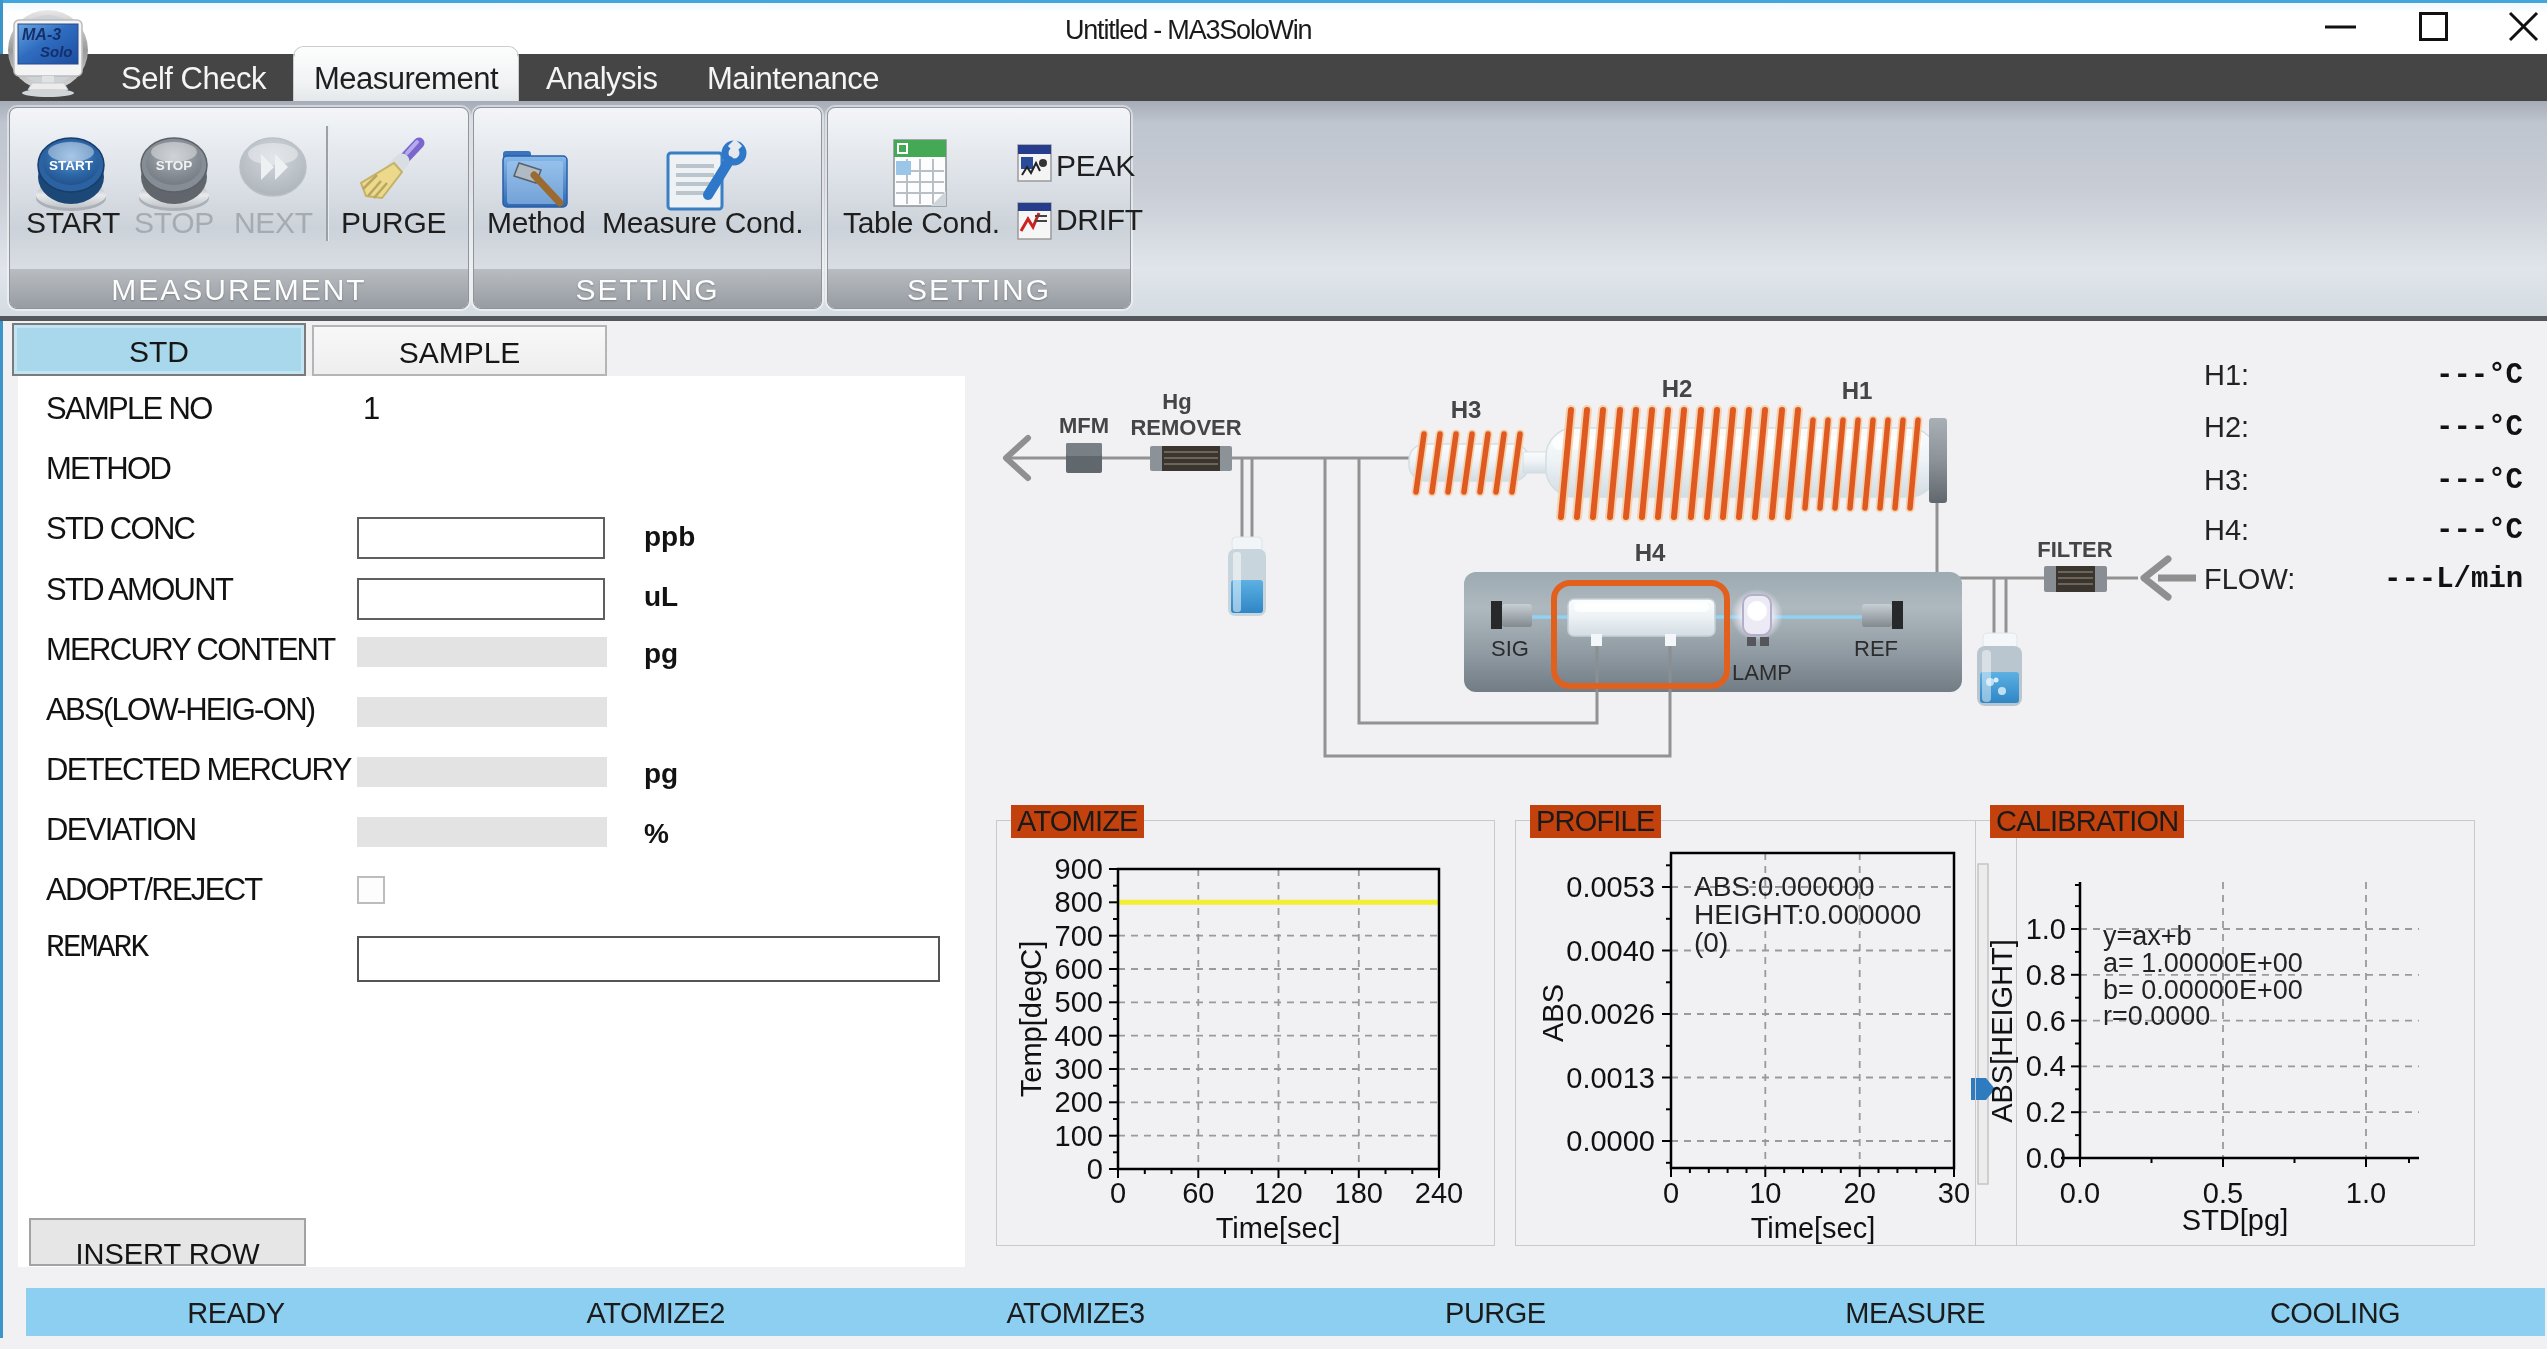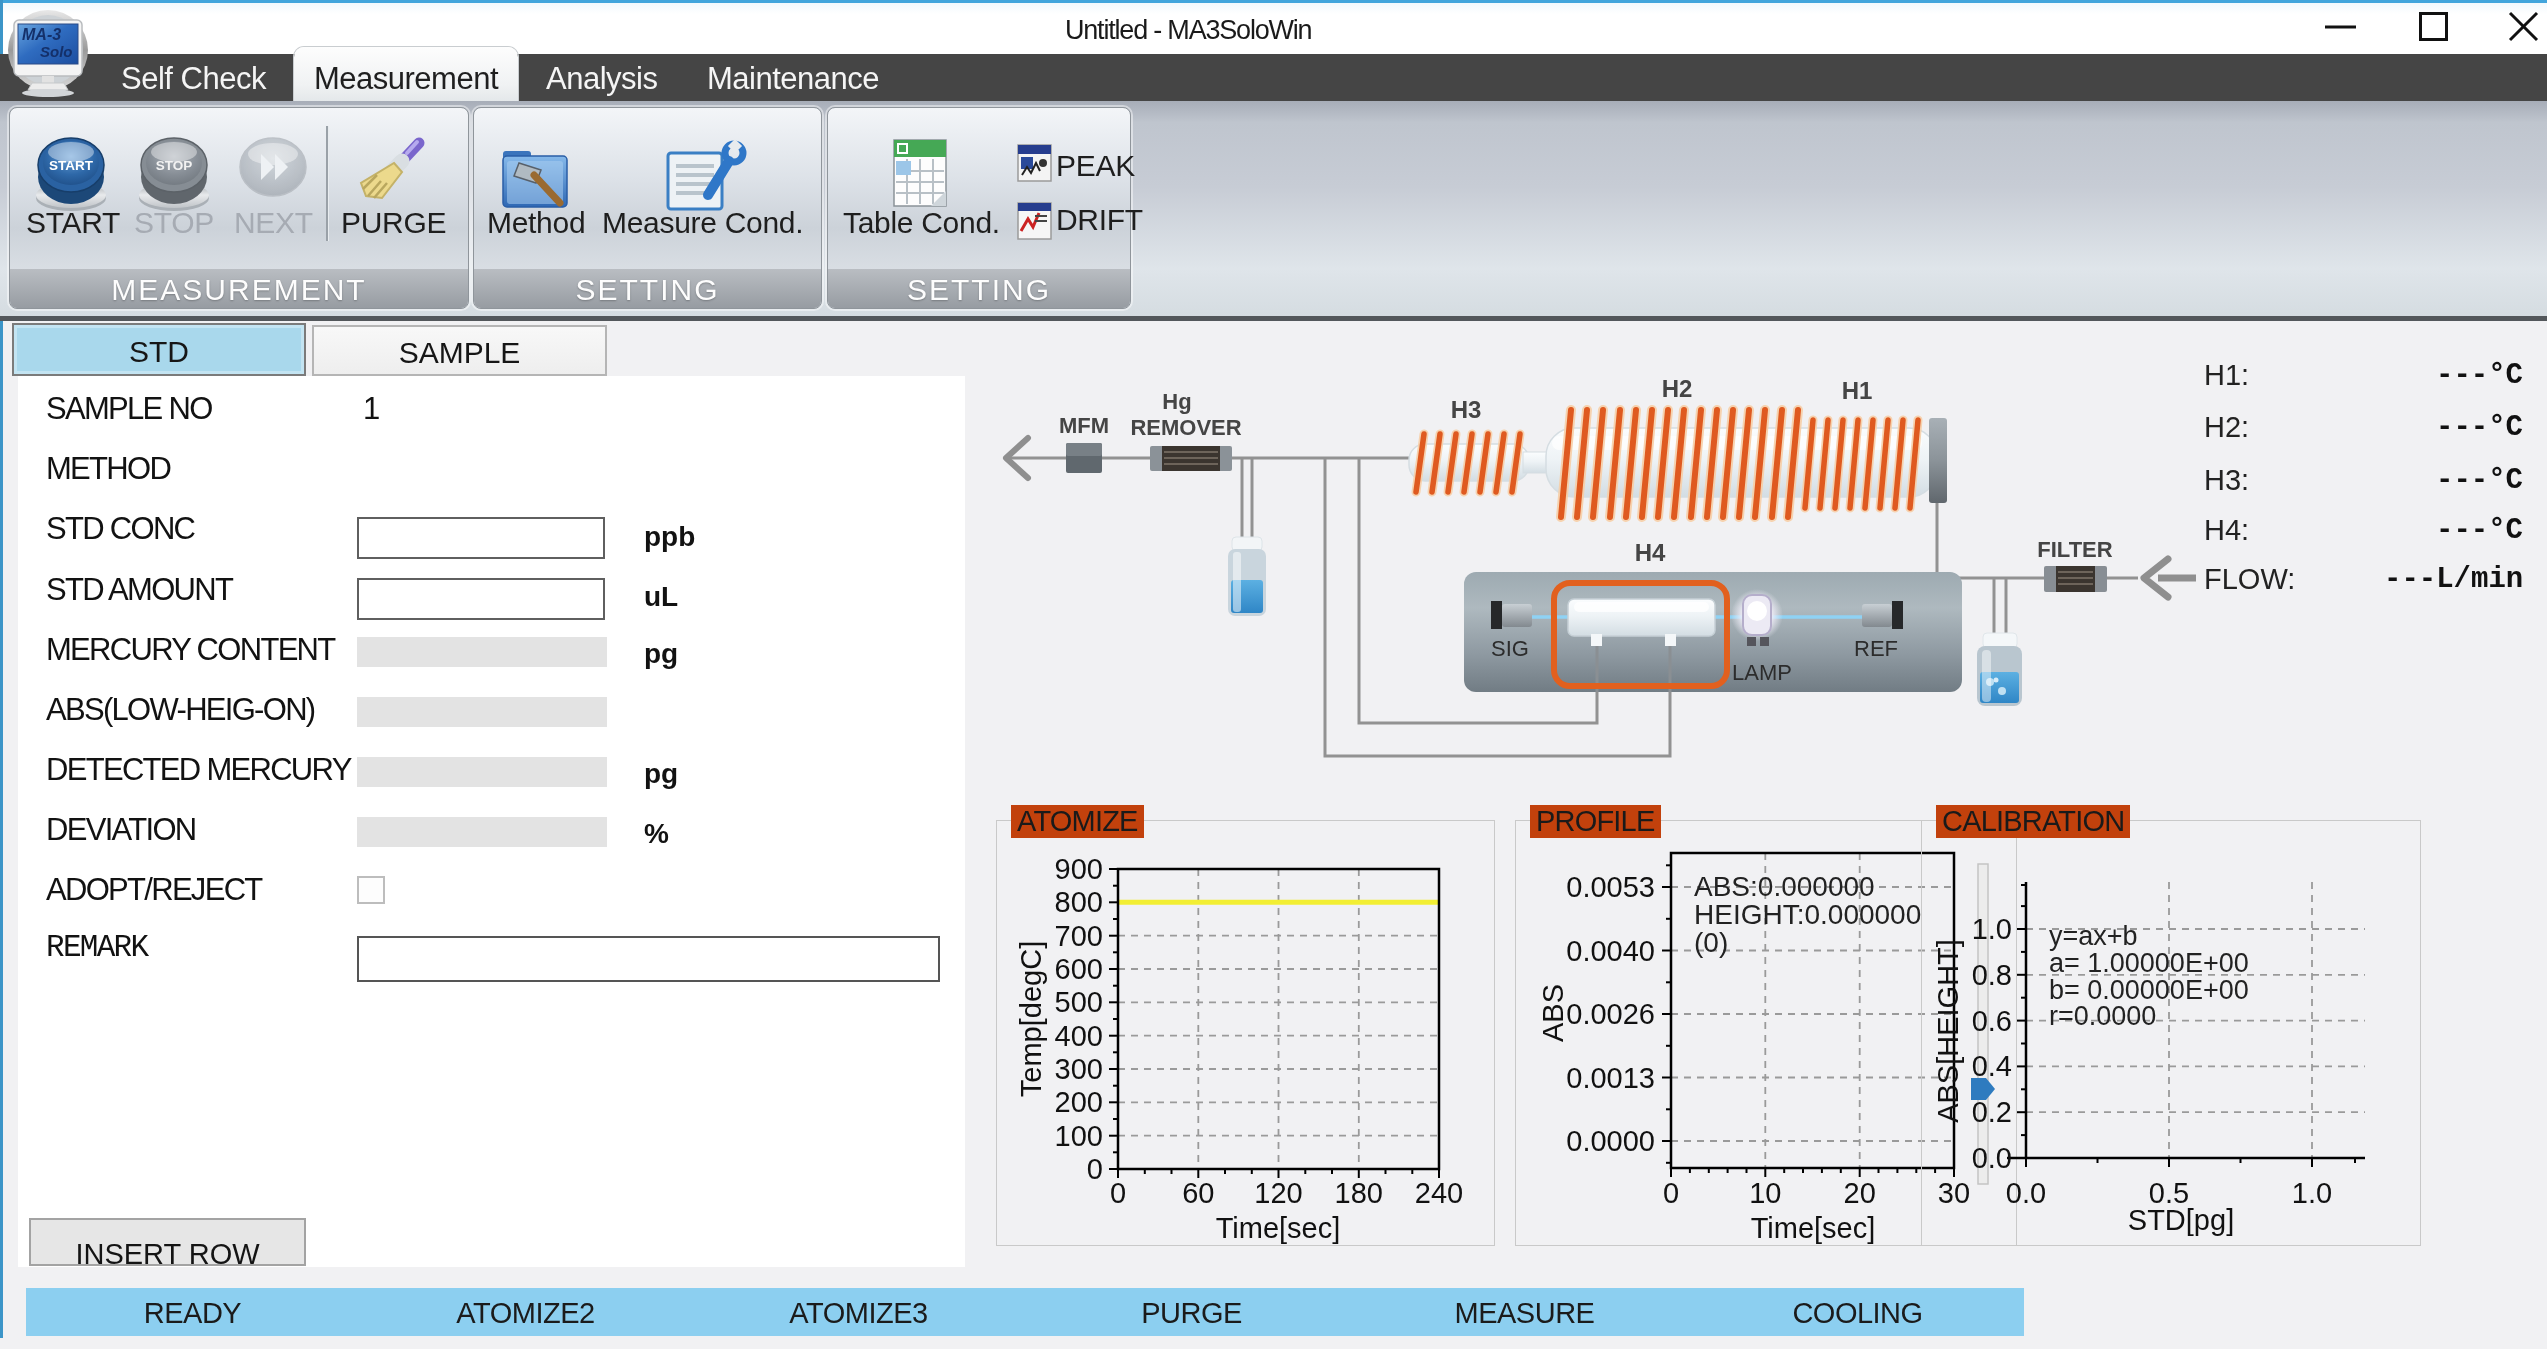--- a/index.html
+++ b/index.html
@@ -27,21 +27,21 @@
   
   .tab{position:absolute;font-size:30px;color:#161616;text-align:center;}
   #stdtab{left:12px;top:323px;width:294px;height:53px;background:#a9d8ec;border:2px solid #7b7b7b;box-sizing:border-box;box-shadow:inset 0 0 0 3px #c3e4f2;}
   #smptab{left:312px;top:325px;width:295px;height:51px;background:linear-gradient(#f8f8f8,#eeeeee);border:2px solid #b5b5b5;box-sizing:border-box;}
   #panel{left:18px;top:376px;width:947px;height:891px;background:#ffffff;}
   .flabel{position:absolute;left:46px;font-size:31px;letter-spacing:-1.7px;color:#121212;white-space:nowrap;}
   .unit{position:absolute;left:644px;font-size:28px;font-weight:700;color:#121212;}
   .inp{position:absolute;left:357px;background:#fff;border:2px solid #5f5f5f;box-sizing:border-box;}
   .ro{position:absolute;left:357px;width:250px;height:30px;background:#e3e3e3;}
   
-  #statusbar{left:26px;top:1288px;width:1998px;height:48px;background:#8ccff0;display:flex;}
+  #statusbar{left:26px;top:1288px;width:2519px;height:48px;background:#8ccff0;display:flex;}
   #statusbar div{flex:1;text-align:center;font-size:29px;letter-spacing:-0.5px;color:#1b1b1b;padding-top:9px;}
   
   .chartbox{position:absolute;top:820px;height:424px;border:1px solid #c9c9c9;}
   .ctitle{position:absolute;top:-16px;left:14px;background:#c2410c;padding:0 6px;font-size:29px;letter-spacing:-0.8px;color:#1a1a1a;}
   
   .tl{position:absolute;left:2204px;font-size:29px;color:#222;}
   .tv{position:absolute;font-family:"Liberation Mono",monospace;font-size:29px;font-weight:700;color:#111;}
 </style>
 </head>
 <body>
@@ -535,21 +535,21 @@
           <text x="249.3" y="382">10</text>
           <text x="343.7" y="382">20</text>
         <text x="438" y="382">30</text>
         <text x="297" y="417">Time[sec]</text>
         <text x="47" y="192" transform="rotate(-90 47 192)">ABS</text>
       </g>
       <rect x="462" y="43" width="10" height="320" fill="#ececec" stroke="#c4c4c4" stroke-width="1.5"></rect>
       <polygon points="455,257 470,257 479,268 470,279 455,279" fill="#2e7bbf"></polygon>
     </svg>
   </div>
-  <div class="abs chartbox" style="left:1921px;width:498px;">
+  <div class="abs chartbox" style="left:1975px;width:498px;">
     <div class="ctitle">CALIBRATION</div>
     <svg width="498" height="424" viewBox="0 0 498 424" id="c3svg">
       <g stroke="#9a9a9a" stroke-width="1.8" stroke-dasharray="7 6">
         <line x1="104" y1="108" x2="443" y2="108"></line>
           <line x1="104" y1="153.8" x2="443" y2="153.8"></line>
         <line x1="104" y1="199.6" x2="443" y2="199.6"></line>
           <line x1="104" y1="245.4" x2="443" y2="245.4"></line>
         <line x1="104" y1="291.2" x2="443" y2="291.2"></line>
         <line x1="247" y1="61" x2="247" y2="337"></line>
           <line x1="390" y1="61" x2="390" y2="337"></line>

